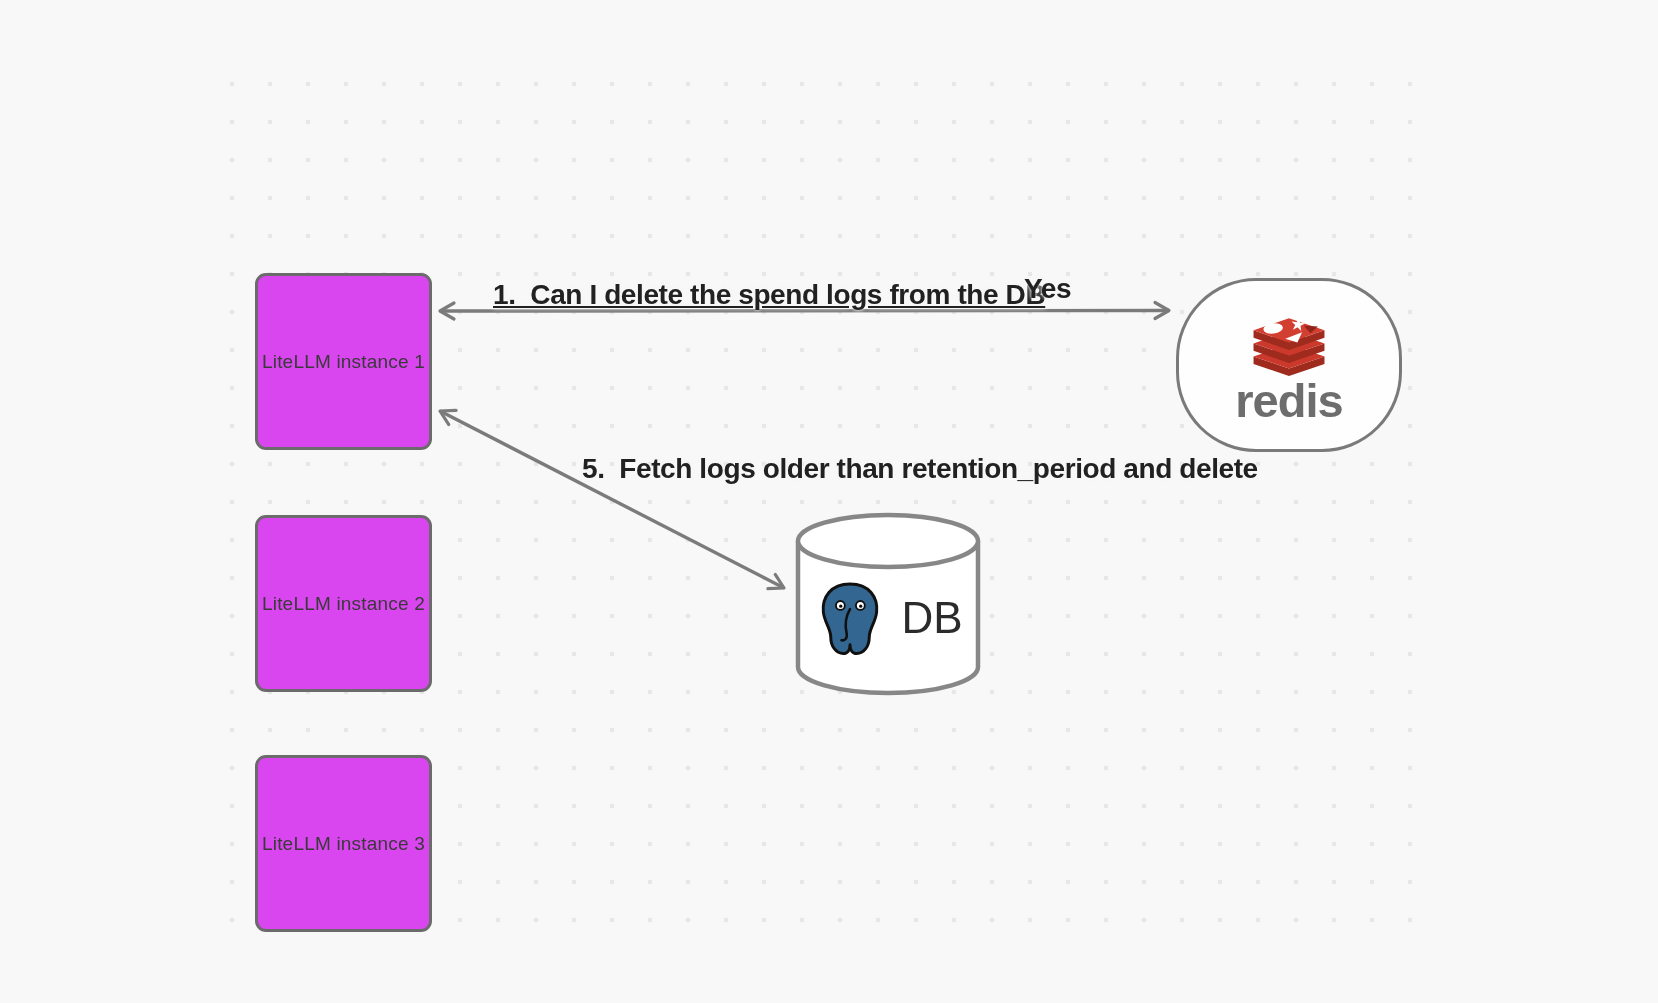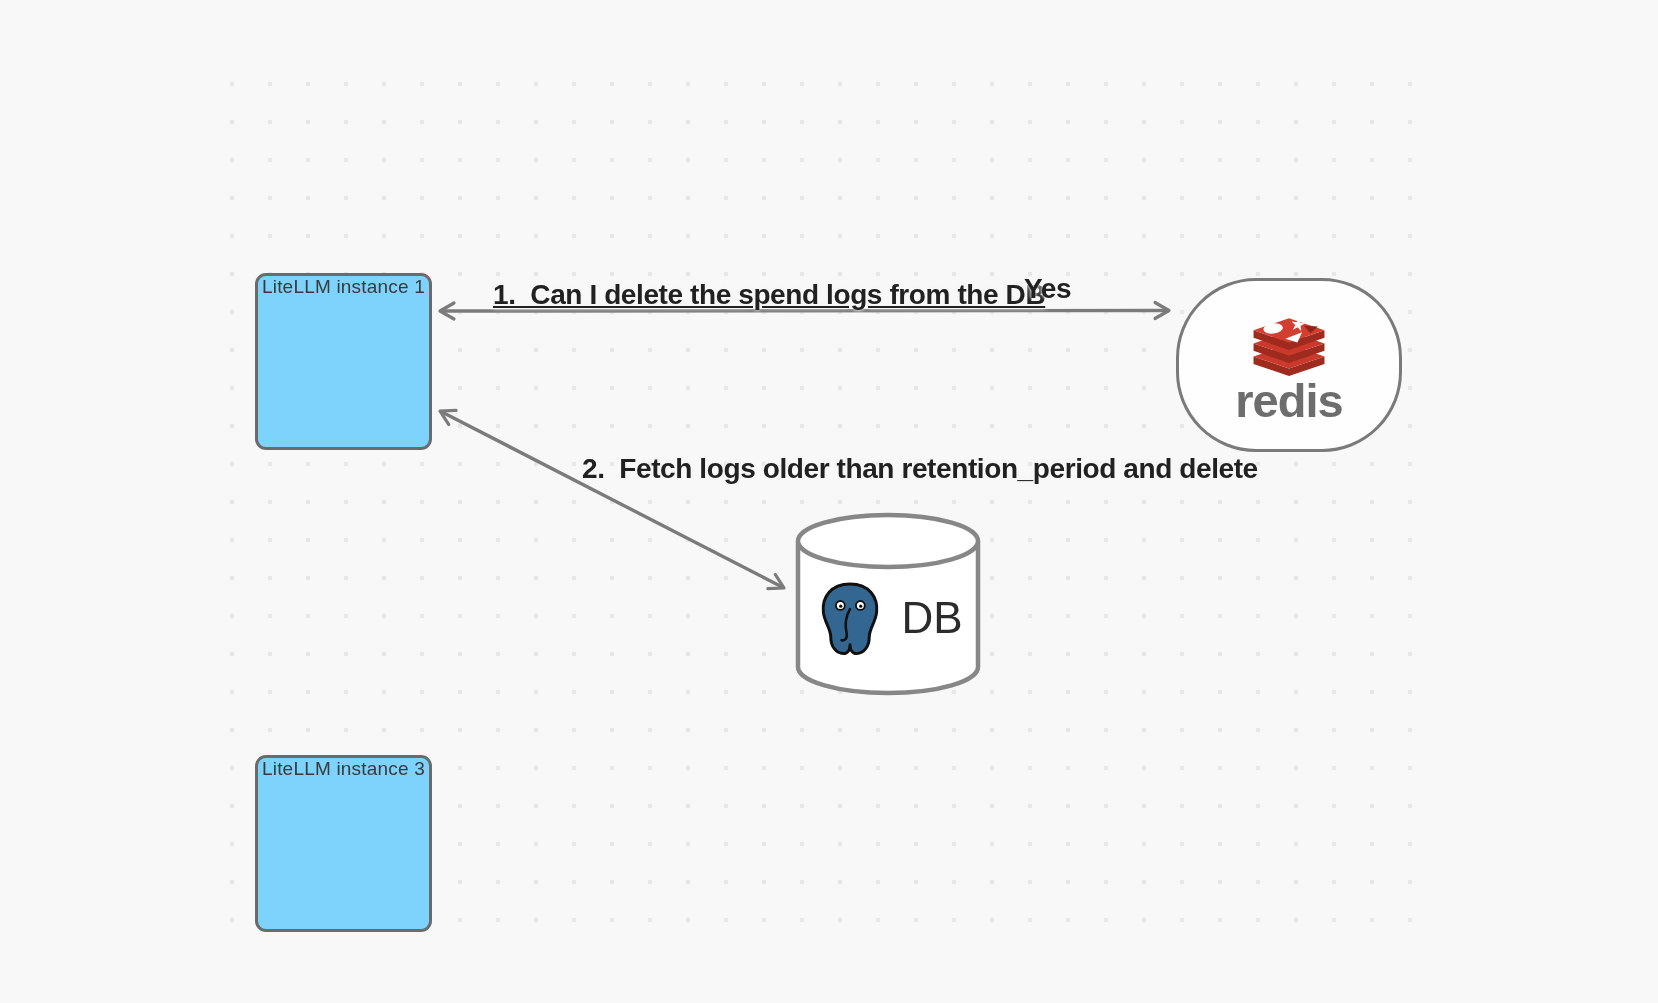--- a/index.html
+++ b/index.html
@@ -8,22 +8,22 @@
     background:#f8f8f8;font-family:"Liberation Sans",sans-serif;
   }
   .dots{
     position:absolute;left:213px;top:65px;width:1216px;height:874px;
     background-image:radial-gradient(circle, #e7e7e7 2.3px, rgba(231,231,231,0) 2.6px);
     background-size:38px 38px;
   }
   .edges{position:absolute;left:0;top:0;pointer-events:none;}
   .node-box{
     position:absolute;width:170px;height:170px;
-    background:#7dd3fc;border:3.5px solid #6b6b6b;border-radius:11px;
-    display:flex;justify-content:center;
+    background:#d946ef;border:3.5px solid #6b6b6b;border-radius:11px;
+    display:flex;align-items:center;justify-content:center;
     box-sizing:border-box;width:177px;height:177px;
   }
   .node-box span{
     font-size:19px;color:#3a3a3a;letter-spacing:.2px;white-space:nowrap;
   }
   .redis-node{
     position:absolute;left:1176px;top:278px;width:226px;height:174px;
     background:#fefefe;border:3.5px solid #7a7a7a;border-radius:80px;
     box-sizing:border-box;
     display:flex;flex-direction:column;align-items:center;justify-content:center;
@@ -62,20 +62,23 @@
         <path d="M5 4 L19 12 L5 20" fill="none" stroke="#7b7b7b" stroke-width="3.2" stroke-linecap="round" stroke-linejoin="round"></path>
       </marker>
     </defs>
     <line x1="440" y1="311" x2="1169" y2="310.5" stroke="#7b7b7b" stroke-width="3.4" marker-start="url(#chev)" marker-end="url(#chev)"></line>
     <line x1="440" y1="411" x2="784" y2="588" stroke="#7b7b7b" stroke-width="3.4" marker-start="url(#chev)" marker-end="url(#chev)"></line>
   </svg>
 
   <div class="node-box" style="left:255px;top:273px;">
     <span>LiteLLM instance 1</span>
   </div>
+  <div class="node-box" style="left:255px;top:515px;">
+    <span>LiteLLM instance 2</span>
+  </div>
   <div class="node-box" style="left:255px;top:755px;">
     <span>LiteLLM instance 3</span>
   </div>
 
   <div class="redis-node">
     <svg width="84" height="66" viewBox="0 0 90 66">
 
       <path d="M7 41 L7 49 L45 62 L83 49 L83 41 L45 54 Z" fill="#9f2a1e"></path>
       <path d="M45 28 L83 41 L45 54 L7 41 Z" fill="#cb392c"></path>
 
@@ -109,15 +112,15 @@
         <circle cx="64" cy="35" r="6" fill="#ffffff" stroke="#101010" stroke-width="2.5"></circle>
         <circle cx="37.5" cy="36" r="2.2" fill="#101010"></circle>
         <circle cx="64.5" cy="36" r="2.2" fill="#101010"></circle>
       </svg>
       <span class="db-label">DB</span>
     </div>
   </div>
 
   <div class="edge-label" style="left:493px;top:281px;text-decoration:underline;">1.  Can I delete the spend logs from the DB</div>
   <div class="edge-label" style="left:1024px;top:275px;">Yes</div>
-  <div class="edge-label" style="left:582px;top:455px;">2.  Fetch logs older than retention_period and delete</div>
+  <div class="edge-label" style="left:582px;top:455px;">5.  Fetch logs older than retention_period and delete</div>
 
 </div>
 
 </body></html>

